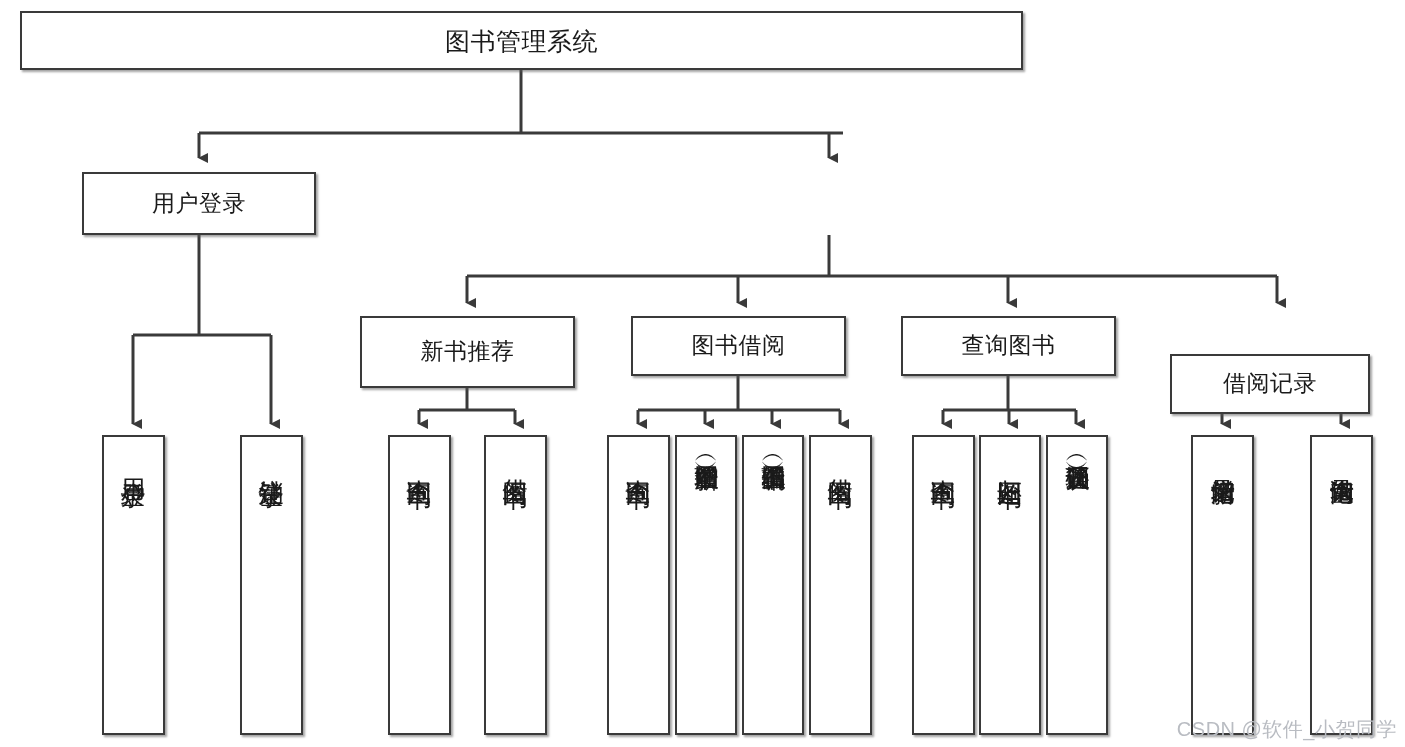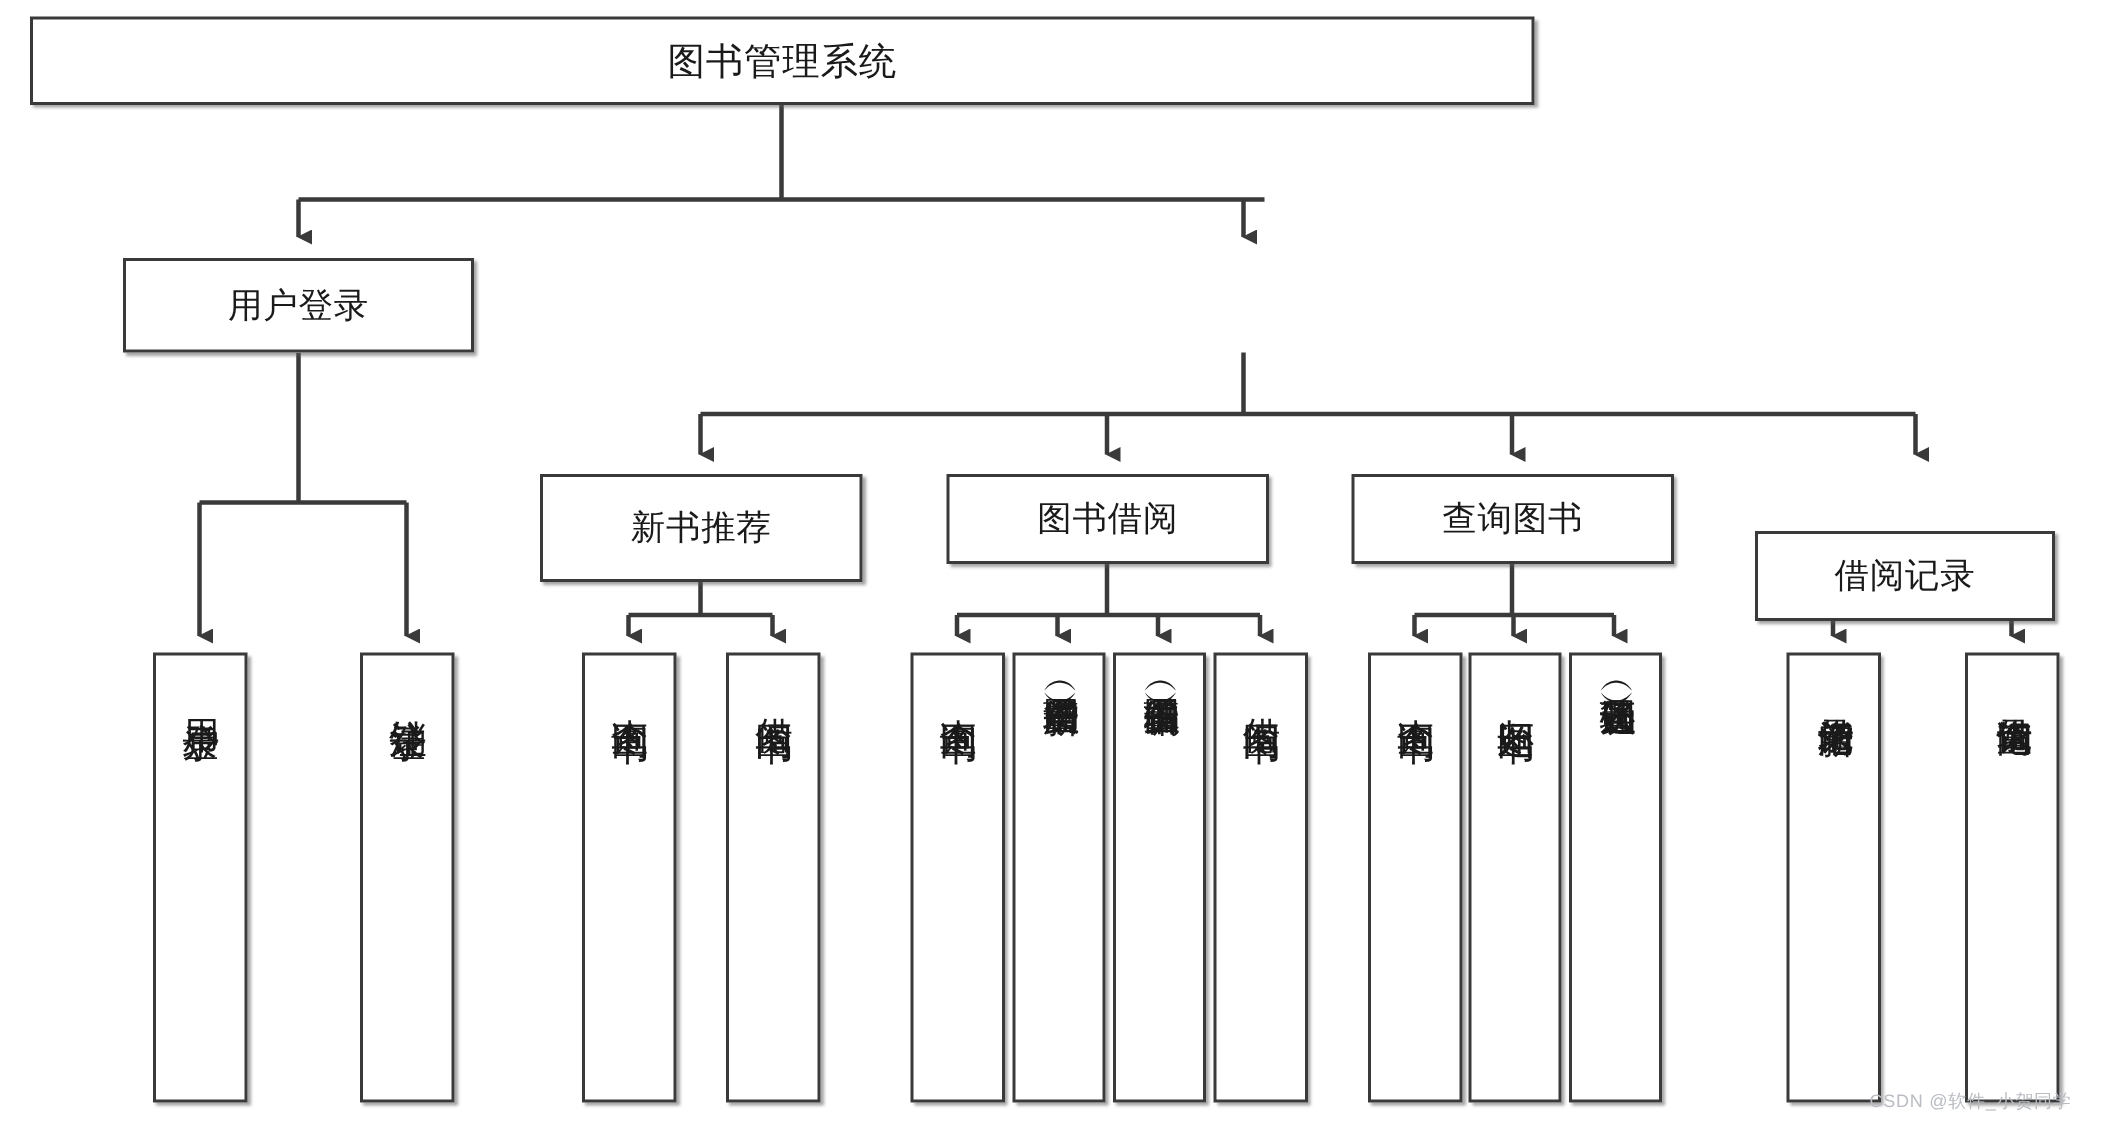--- a/index.html
+++ b/index.html
@@ -56,23 +56,23 @@
     line-height:1.04;
     letter-spacing:2px;
     white-space:nowrap;
   }
   .node.v.tight .label{
     font-size:24px;
     letter-spacing:0px;
   }
   #watermark{
     position:absolute;
-    right:24px;
+    right:8px;
     bottom:4px;
-    font-size:12px;
+    font-size:20px;
     color:#b9bcc2;
     letter-spacing:0.5px;
     white-space:nowrap;
     z-index:5;
   }
 </style>
 </head>
 <body>
 
 <div id="diagram">

